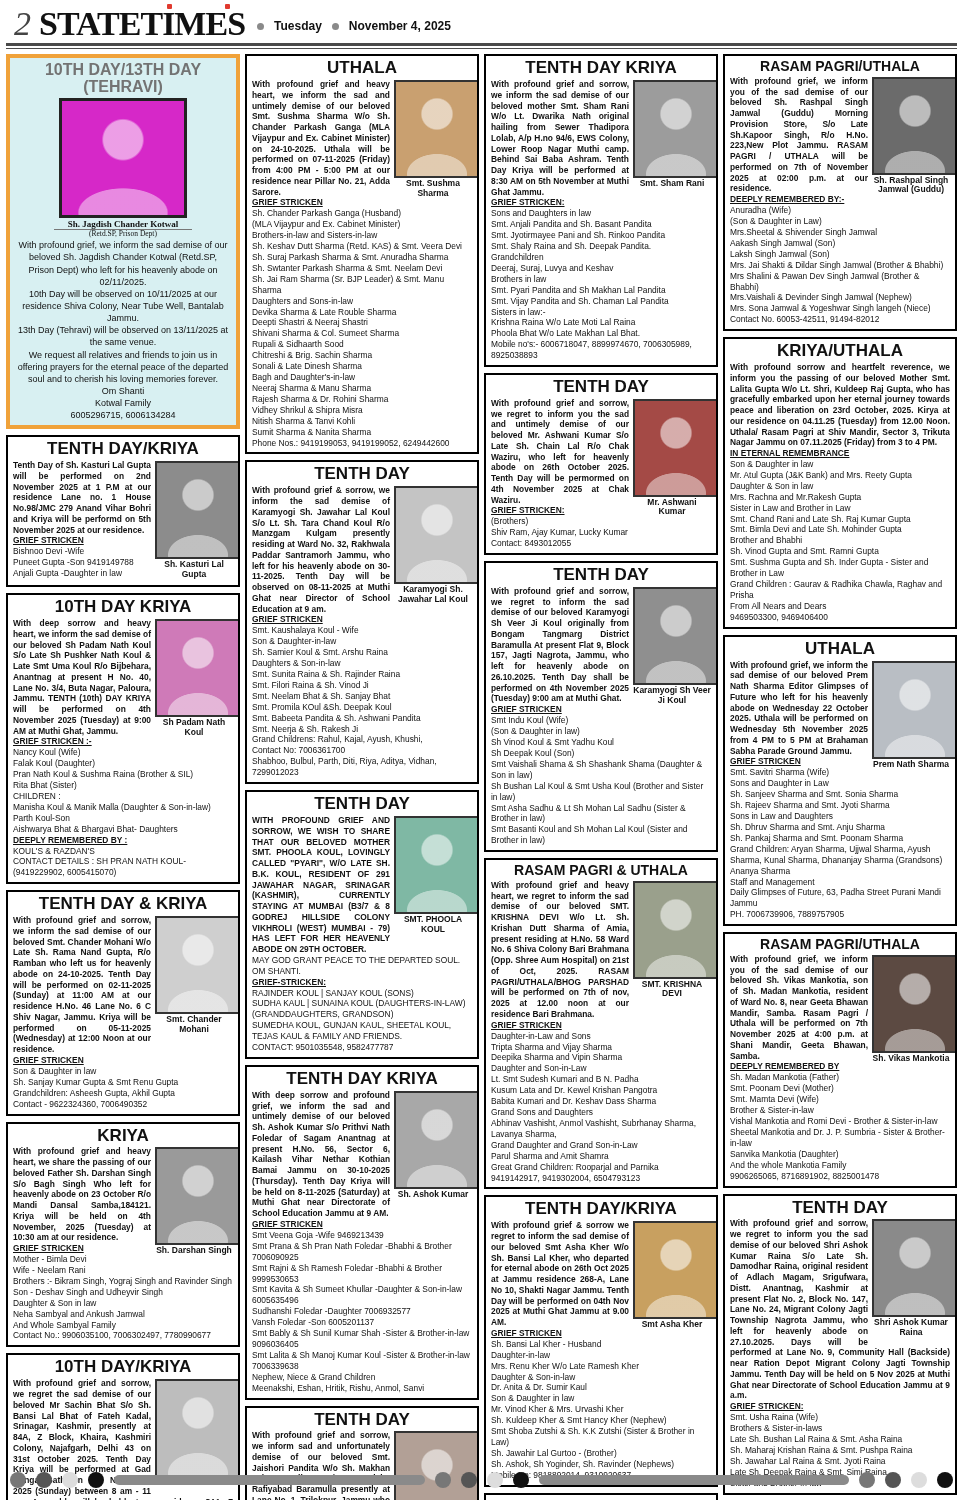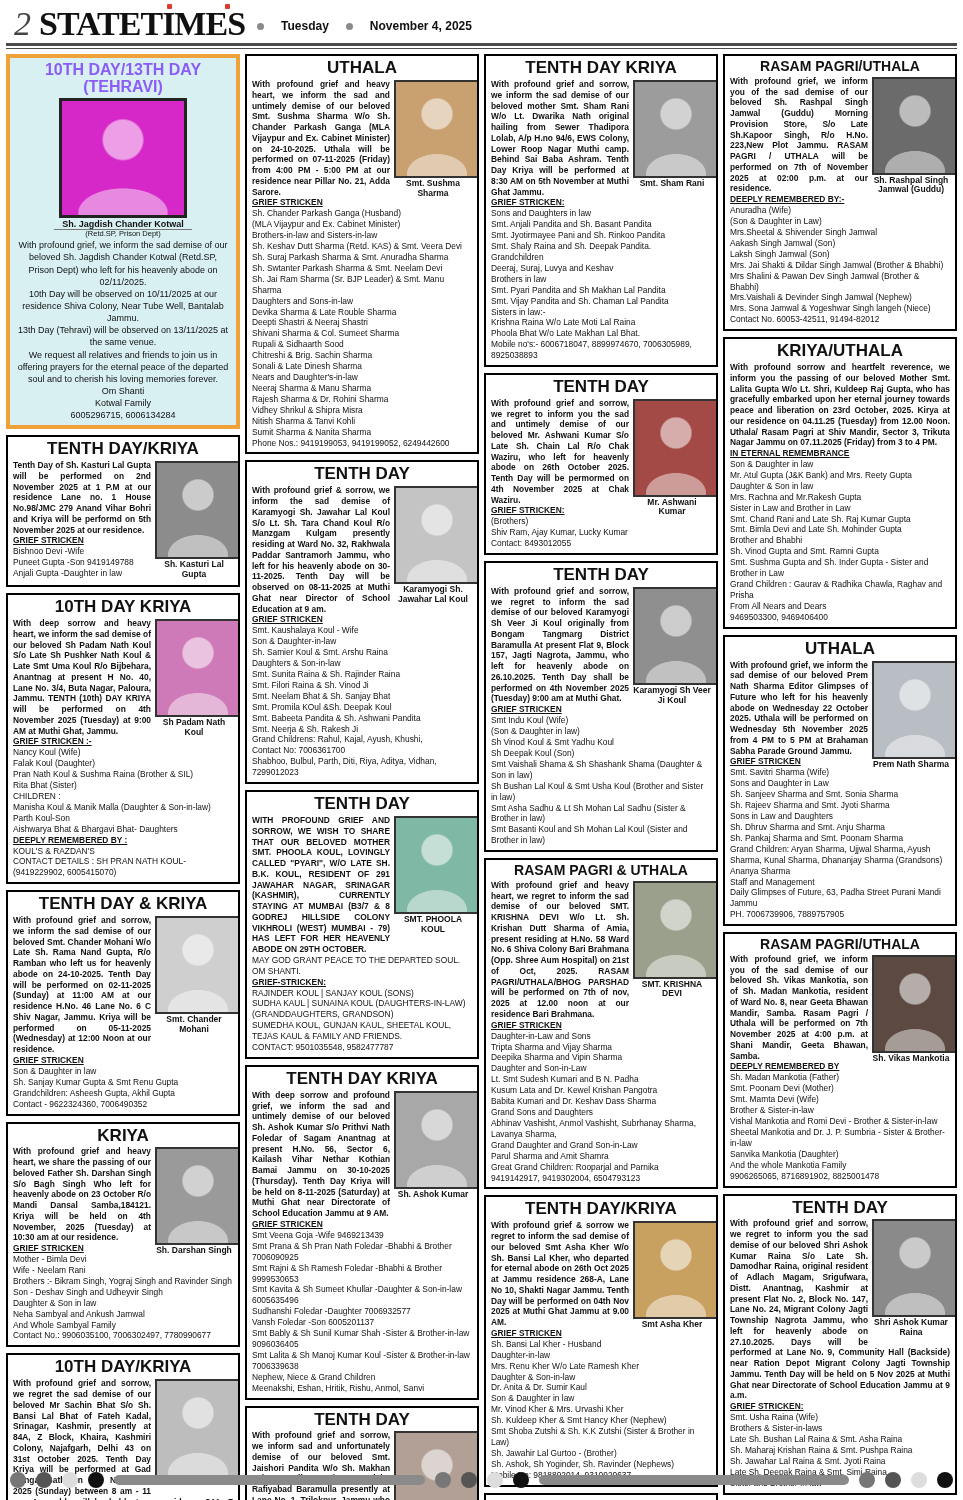--- a/index.html
+++ b/index.html
@@ -3,42 +3,42 @@
 <meta charset="utf-8">
 <style>
   html,body{margin:0;padding:0;background:#fff;}
   body{width:963px;height:1500px;overflow:hidden;font-family:"Liberation Sans",sans-serif;color:#111;position:relative;}
   
   .masthead{display:flex;align-items:flex-end;gap:8px;padding:10px 10px 4px 14px;}
   .page-num{font-family:"Liberation Serif",serif;font-style:italic;font-size:34px;line-height:.8;color:#444;font-weight:normal;}
   .paper-name{font-family:"Liberation Serif",serif;font-weight:bold;font-size:34px;letter-spacing:-1px;line-height:.8;position:relative;padding-right:4px;}
   .paper-name i{position:absolute;width:5px;height:5px;background:#e03a2f;border-radius:1px;top:-6px;}
   .paper-name i.d1{left:128px;} .paper-name i.d2{left:186px;}
-  .dateline{font-size:12px;font-weight:bold;padding-bottom:4px;display:flex;align-items:center;gap:17px;}
+  .dateline{font-size:12px;font-weight:bold;padding-bottom:4px;display:flex;align-items:center;gap:10px;}
   .dateline .sq{width:7px;height:7px;background:#8a8a8a;border-radius:50%;display:inline-block;}
   .head-rule{border-top:3px solid #4a4a4a;border-bottom:1px solid #4a4a4a;height:2px;margin:2px 6px 5px;}
   
   #columns{display:flex;gap:5px;padding:0 6px;align-items:flex-start;}
   .col{flex:1;min-width:0;display:flex;flex-direction:column;gap:6px;}
   .notice{border:2px solid #000;padding:3px 5px 4px;background:#fff;overflow:hidden;}
   .notice h2{text-align:center;margin:0 0 2px;font-weight:bold;line-height:1.05;}
   .photo-wrap{float:right;width:78px;margin:1px 0 2px 4px;text-align:center;}
   .photo{width:86px;height:98px;border:2px solid #333;box-sizing:border-box;
     background-image:radial-gradient(circle at 50% 34%,rgba(255,255,255,.55) 0 20%,rgba(255,255,255,0) 22%),
                      radial-gradient(ellipse 60% 35% at 50% 98%,rgba(255,255,255,.45) 0 60%,rgba(255,255,255,0) 62%);}
   .caption{font-size:8.5px;font-weight:bold;line-height:1.12;margin-top:1px;}
   .caption .sub{font-weight:normal;font-size:7.5px;display:block;border-top:1px solid #777;}
   .intro{font-size:8.4px;line-height:1.28;margin:0;text-align:justify;font-weight:bold;}
   .lines{font-size:8.4px;line-height:1.30;}
   .line{min-height:9px;}
   .line.u{text-decoration:underline;font-weight:bold;}
   
   .notice.featured{border:4px solid #f0a23a;background:#d8f0f2;text-align:center;padding:4px 6px;}
-  .notice.featured h2{color:#8b5cf6;font-size:16px;}
-  .notice.featured .photo-wrap{float:none;margin:2px auto 1px;width:138px;}
+  .notice.featured h2{color:#737373;font-size:16px;}
+  .notice.featured .photo-wrap{float:none;margin:2px auto 1px;width:138px;font-family:Liberation Serif, serif;}
   .notice.featured .photo{width:128px;height:120px;border:3px solid #222;margin:0 auto;}
   .notice.featured .lines{font-size:9px;line-height:1.35;}
   .notice.featured .caption{font-size:9px;}
   
   .regstrip{position:absolute;left:0;right:0;bottom:12px;display:flex;align-items:center;gap:10px;padding:0 10px;}
   .regstrip .dot{width:16px;height:16px;border-radius:50%;flex:0 0 auto;}
   .regstrip .bar{height:10px;border-radius:5px;flex:1;}
 </style>
 </head>
 <body>
@@ -169,21 +169,21 @@
           <div class="line">Sh. Suraj Parkash Sharma &amp; Smt. Anuradha Sharma</div>
           <div class="line">Sh. Swtanter Parkash Sharma &amp; Smt. Neelam Devi</div>
           <div class="line">Sh. Jai Ram Sharma (Sr. BJP Leader) &amp; Smt. Manu Sharma</div>
           <div class="line">Daughters and Sons-in-law</div>
           <div class="line">Devika Sharma &amp; Late Rouble Sharma</div>
           <div class="line">Deepti Shastri &amp; Neeraj Shastri</div>
           <div class="line">Shivani Sharma &amp; Col. Sumeet Sharma</div>
           <div class="line">Rupali &amp; Sidhaarth Sood</div>
           <div class="line">Chitreshi &amp; Brig. Sachin Sharma</div>
           <div class="line">Sonali &amp; Late Dinesh Sharma</div>
-          <div class="line">Nears and Daughter's-in-law</div>
+          <div class="line">Bagh and Daughter's-in-law</div>
           <div class="line">Neeraj Sharma &amp; Manu Sharma</div>
           <div class="line">Rajesh Sharma &amp; Dr. Rohini Sharma</div>
           <div class="line">Vidhey Shrikul &amp; Shipra Misra</div>
           <div class="line">Nitish Sharma &amp; Tanvi Kohli</div>
           <div class="line">Sumit Sharma &amp; Nanita Sharma</div>
           <div class="line">Phone Nos.: 9419199053, 9419199052, 6249442600</div>
         </div>
       </article>
       <article class="notice">
         <h2 style="font-size: 17px;">TENTH DAY</h2>

